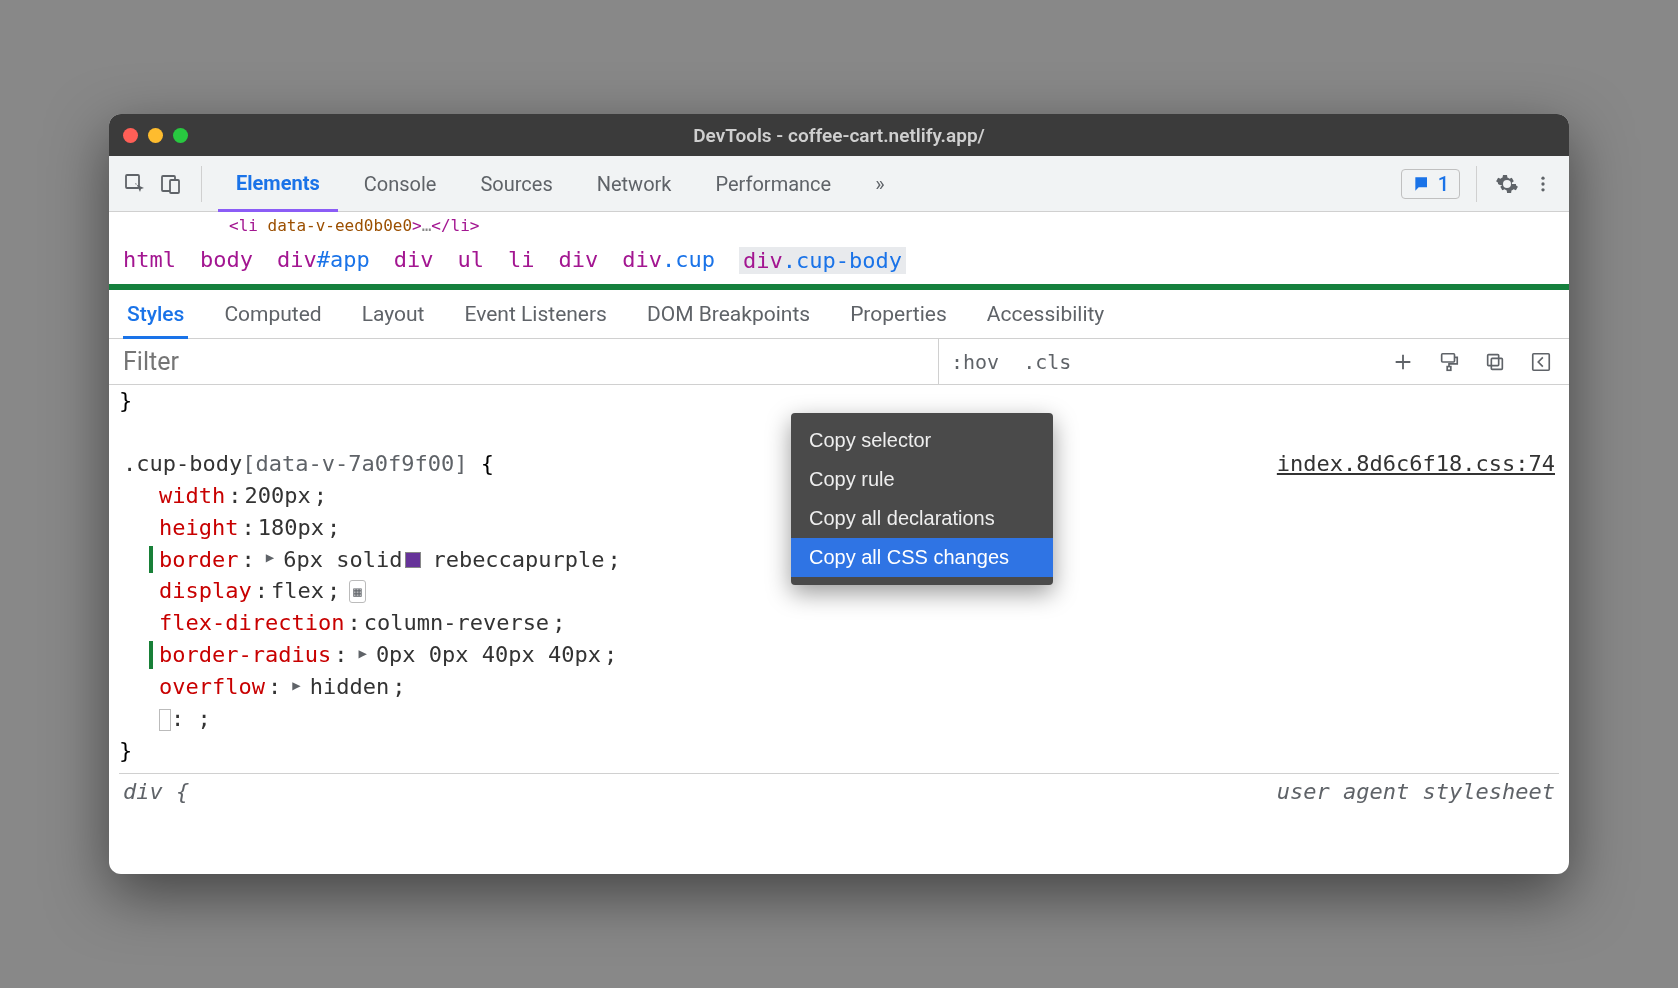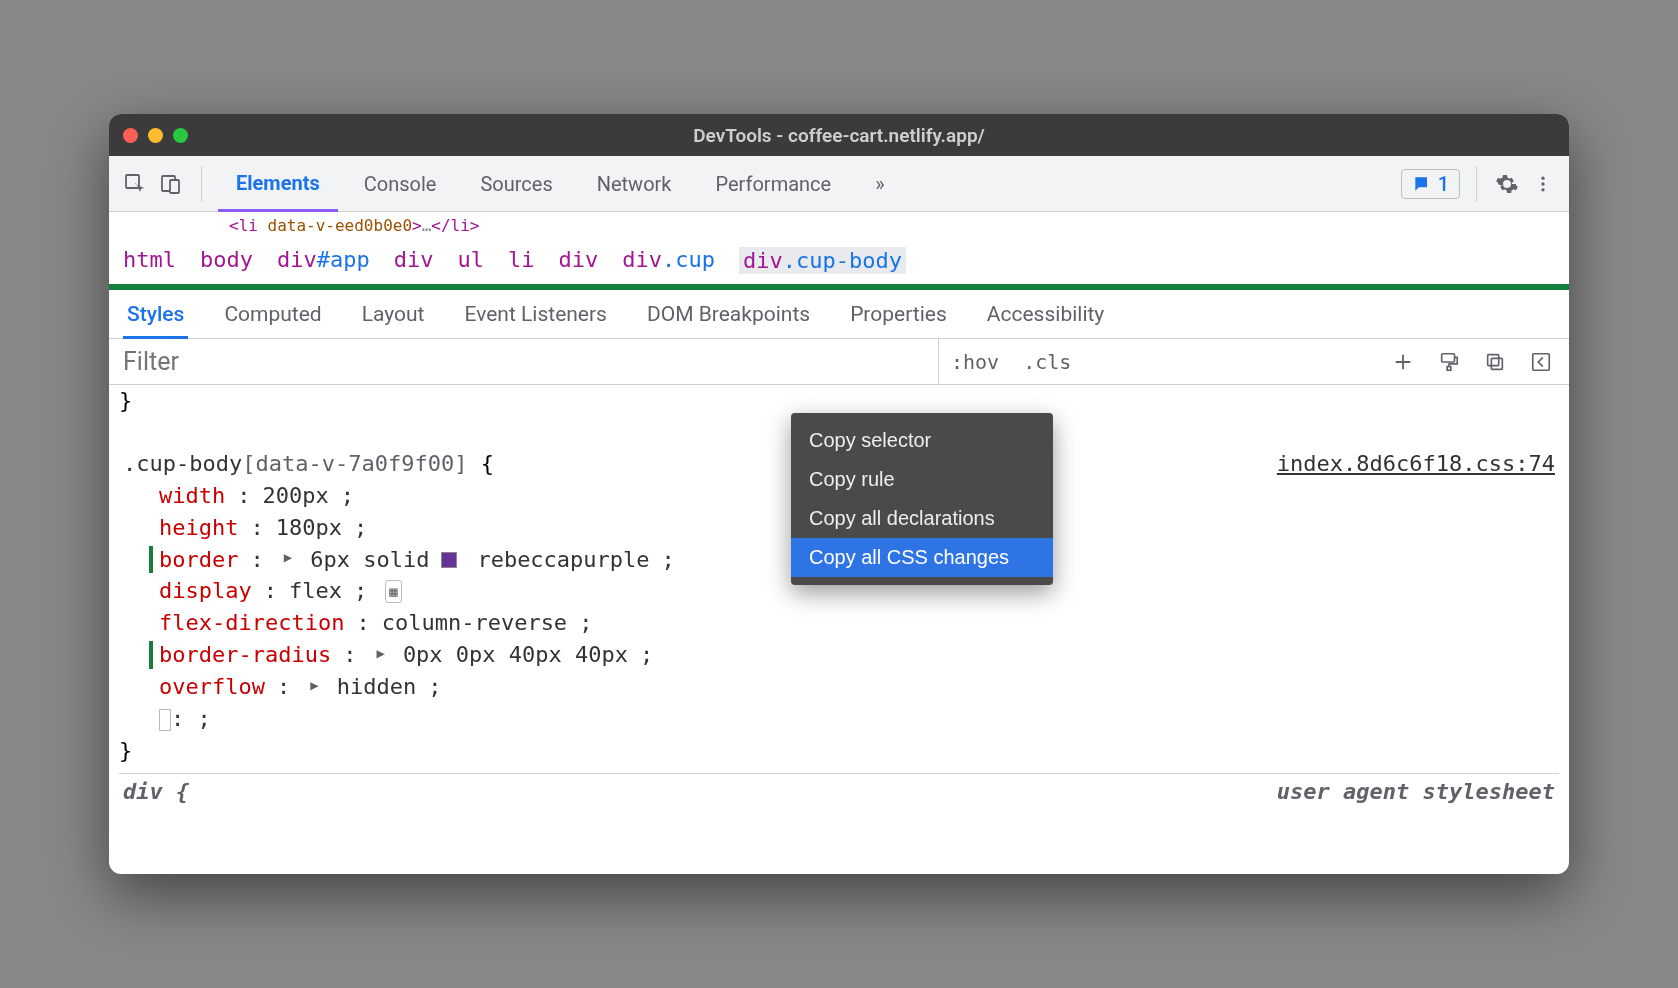--- a/index.html
+++ b/index.html
@@ -167,21 +167,21 @@
     display: flex;
     justify-content: space-between;
     align-items: baseline;
     padding: 2px 4px 0;
   }
   .selector { }
   .selector .sel-main { color: #333; }
   .selector .sel-attr { color: #5f6368; }
   .source-link { color: #333; text-decoration: underline; cursor:pointer;margin-top:29px; }
   .decls { padding-left: 40px; }
-  .decl { display:flex; align-items:center; gap:12px; position:relative; }
+  .decl { display:flex; align-items:center; gap:3px; position:relative; }
   .decl.changed::before {
     content:""; position:absolute; left:-10px; top:2px; bottom:2px; width:4px; background:#188038;
   }
   .decl .prop { color: #c80000; }
   .decl .punct { color: #333; }
   .decl .val { color: #333; }
   .decl .tri { color:#5f6368; margin: 0 6px 0 8px; font-size:14px; display:inline-block; transform:translateY(-2px);}
   .swatch { display:inline-block; width:16px; height:16px; background:#663399; border:1px solid #888; margin-right:8px; vertical-align:middle;}
   .flex-badge {
     display:inline-block; border:1px solid #bbb; border-radius:3px; padding:0 3px; margin-left:6px; font-size:14px; color:#5f6368; vertical-align:middle;
@@ -189,21 +189,20 @@
   .empty-decl { color:#333; }
   .empty-decl .cursor-box { display:inline-block; width:12px; height:22px; border:1px solid #bbb; vertical-align:middle; }
 
   .ua-rule {
     border-top: 1px solid #d0d0d0;
     margin-top: 6px;
     padding: 2px 4px 0;
     display:flex; justify-content:space-between;
     font-style: italic;
     color:#5f6368;
-    font-weight:bold;
   }
 
   .context-menu {
     position: absolute;
     left: 682px;
     top: 28px;
     background: #4a4a4a;
     border-radius: 4px;
     padding: 8px 0;
     min-width: 262px;

